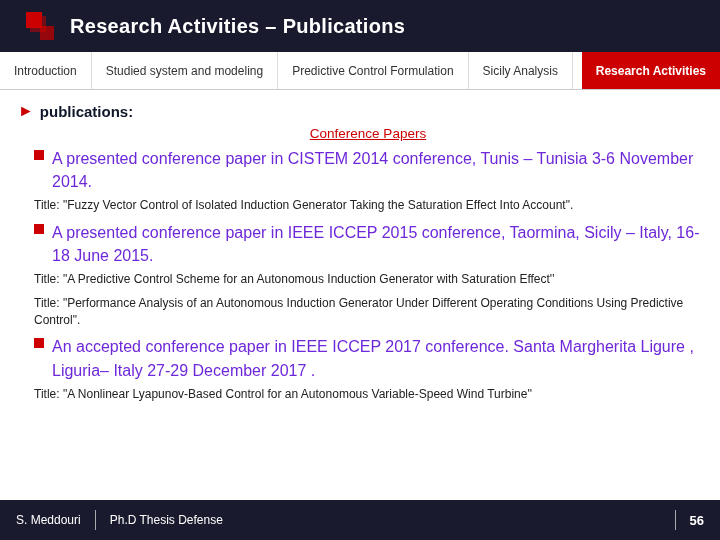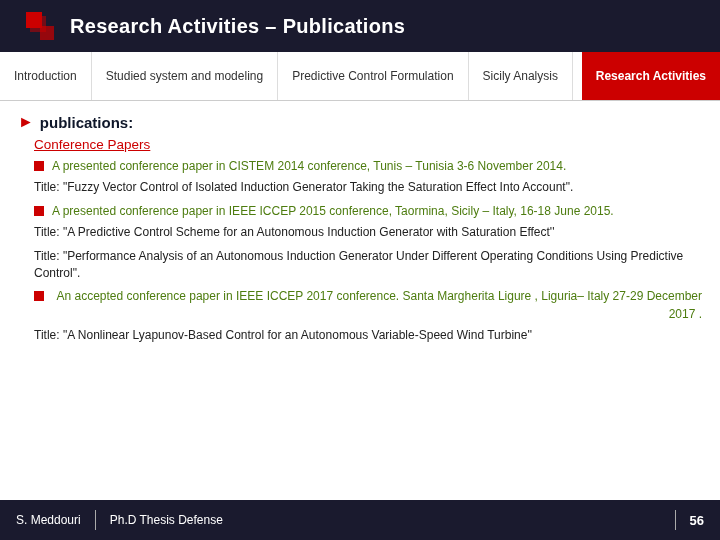--- a/index.html
+++ b/index.html
@@ -31,21 +31,21 @@
       font-weight: bold;
       color: #fff;
       letter-spacing: 0.3px;
     }
 
     
     .navbar {
       display: flex;
       background: #fff;
       border-bottom: 1px solid #ccc;
-      height: 49px;
+      height: 38px;
     }
     .nav-item {
       padding: 0 14px;
       display: flex;
       align-items: center;
       font-size: 12px;
       color: #333;
       border-right: 1px solid #ddd;
       cursor: pointer;
       white-space: nowrap;
@@ -81,41 +81,41 @@
       color: #0f172a;
     }
 
     .conference-papers-title {
       color: #cc0000;
       font-size: 13.5px;
       text-decoration: underline;
       margin-left: 16px;
       margin-bottom: 6px;
       display: block;
+      text-align: center;
     }
 
     .paper-item {
       display: flex;
       align-items: flex-start;
       margin-left: 16px;
       margin-bottom: 4px;
     }
     .bullet-sq {
       width: 10px;
       height: 10px;
       background: #cc0000;
       flex-shrink: 0;
       margin-top: 3px;
       margin-right: 8px;
     }
     .paper-text {
-      font-size: 12px;
-      color: #4d7c0f;
+      font-size: 16px;
+      color: #6d28d9;
       line-height: 1.45;
-      text-align: right;
     }
     .title-line {
       font-size: 12px;
       color: #222;
       margin-left: 16px;
       margin-bottom: 6px;
       line-height: 1.45;
     }
 
     

